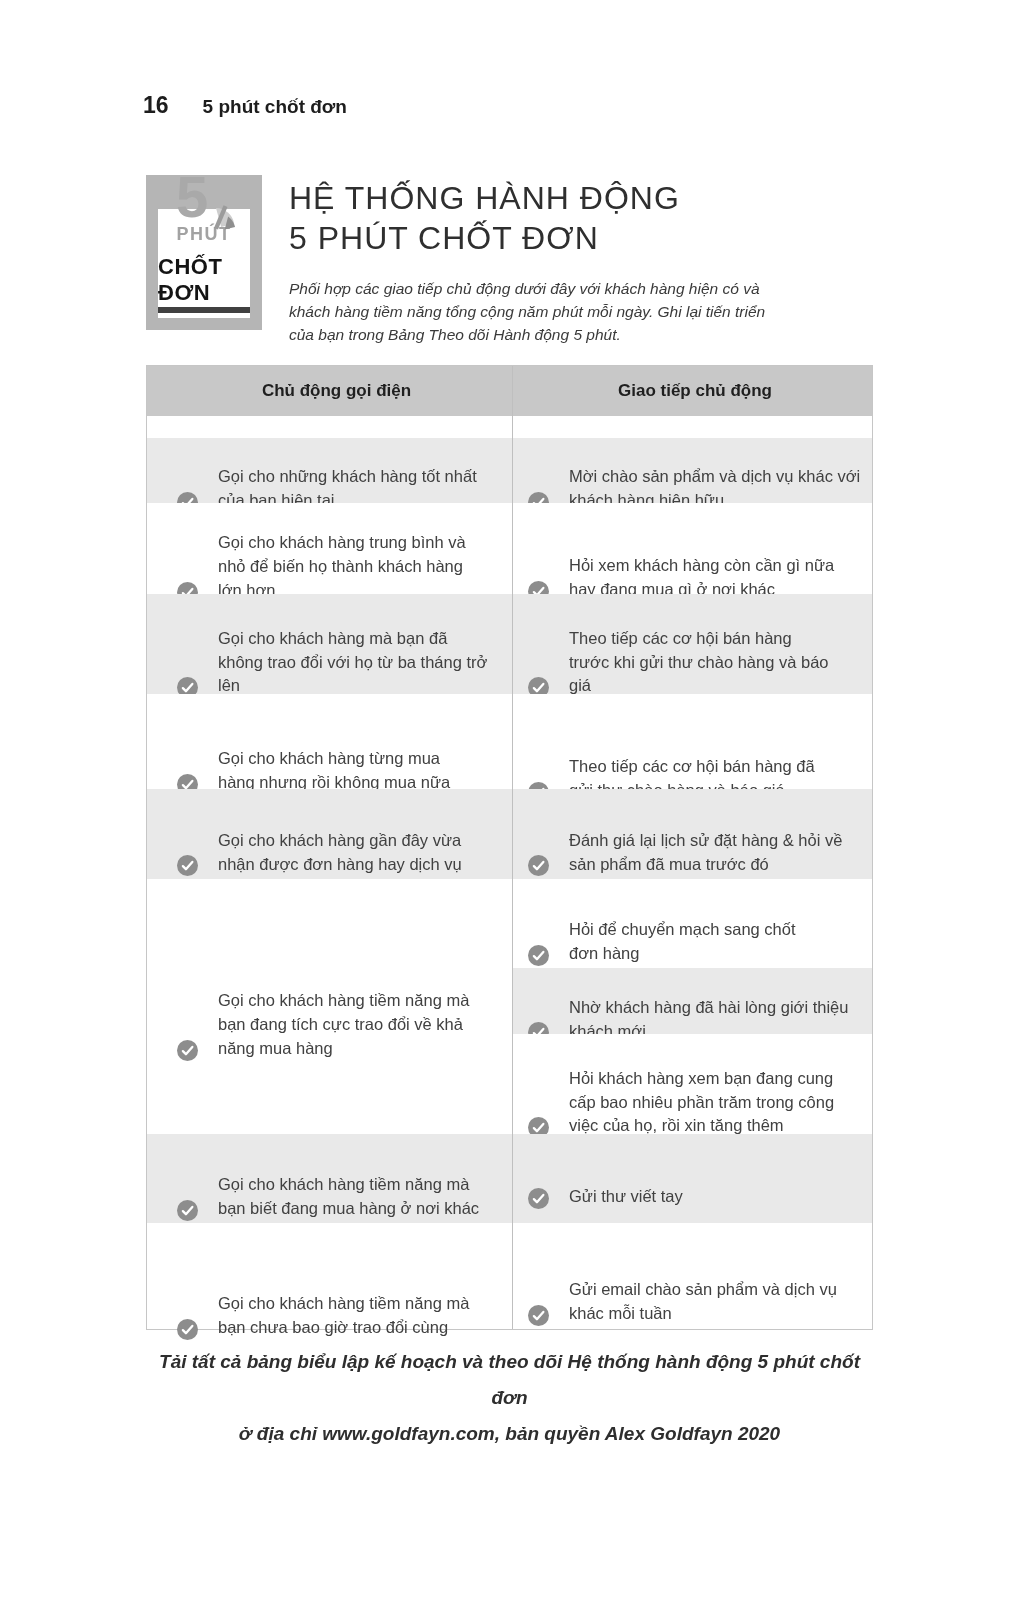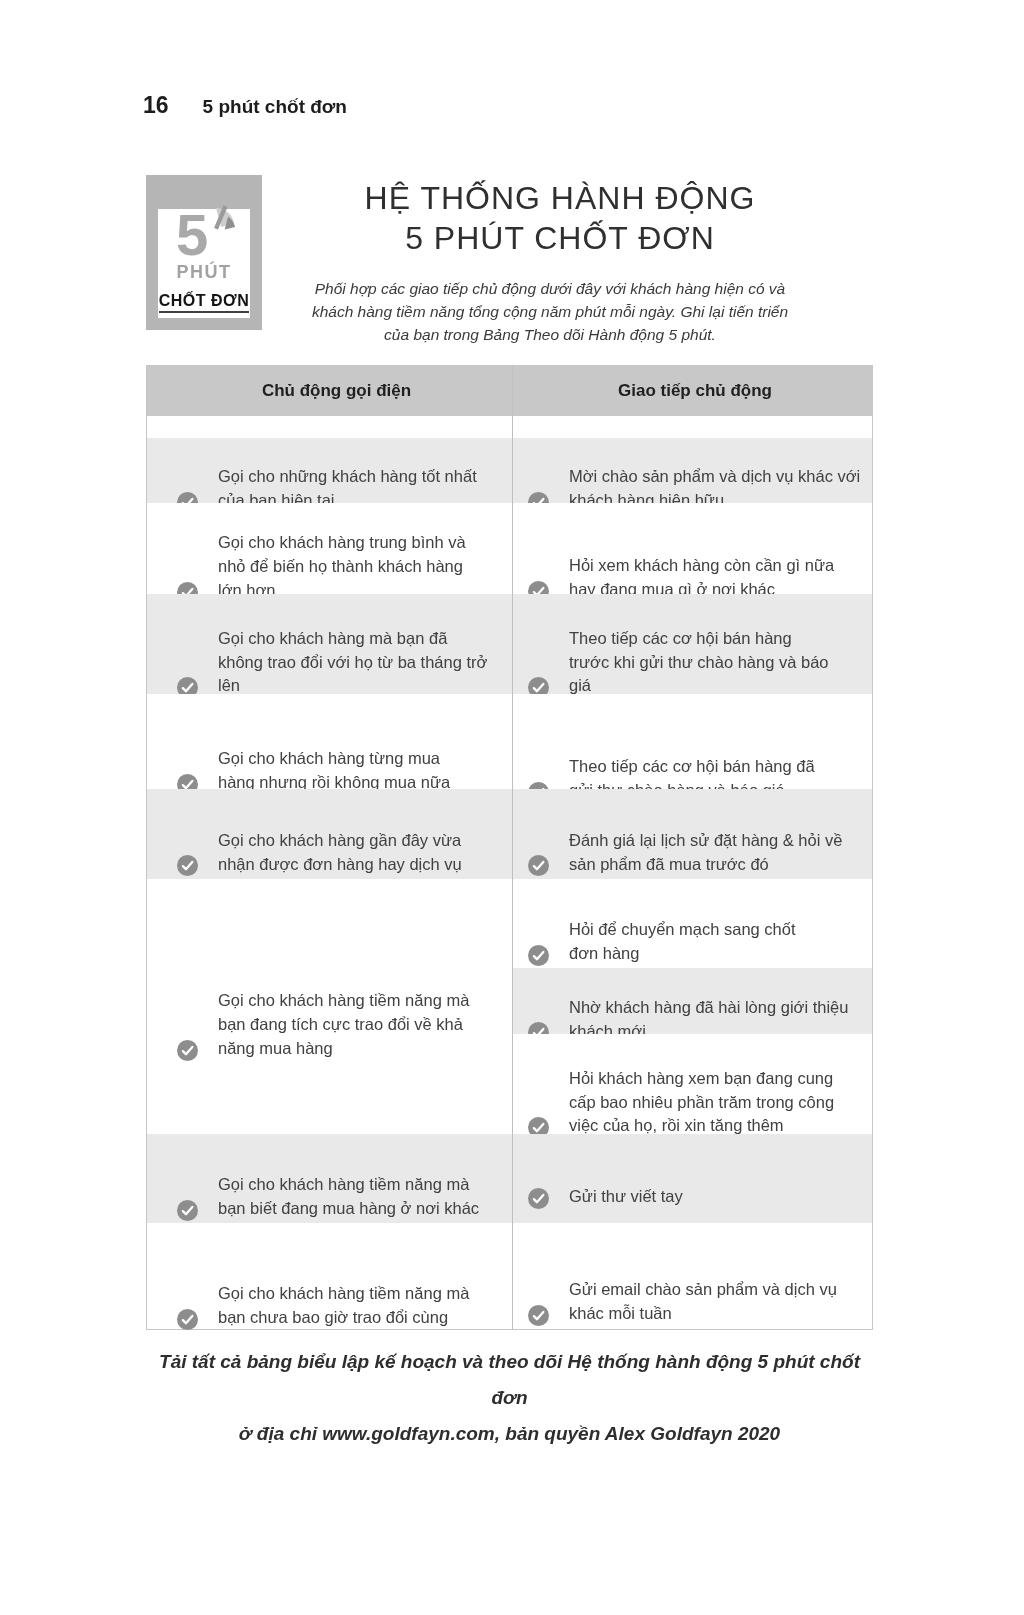--- a/index.html
+++ b/index.html
@@ -24,24 +24,24 @@
     display:flex;flex-direction:column;align-items:center;justify-content:flex-end;
     padding-bottom:5px;box-sizing:border-box;
   }
   .logo-clock{position:relative;width:64px;height:64px;margin-bottom:2px;}
   .logo-swoosh{position:absolute;right:-6px;top:-8px;width:52px;height:52px;}
   .logo-number{
     position:absolute;left:4px;bottom:-4px;
     font-size:58px;line-height:1;font-weight:700;color:#a9a9a9;
   }
   .logo-phut{font-size:18px;font-weight:700;letter-spacing:1.5px;color:#a2a2a2;margin-bottom:9px;}
-  .logo-chotdon{font-size:16px;font-weight:700;letter-spacing:0.5px;color:#141414;border-bottom:2px solid #404040;padding-bottom:1px;}
-
-  
-  .heading-block{position:absolute;left:300px;top:178px;width:520px;text-align:center;}
+  .logo-chotdon{font-size:22px;font-weight:700;letter-spacing:0.5px;color:#141414;border-bottom:6px solid #404040;padding-bottom:1px;}
+
+  
+  .heading-block{position:absolute;left:289px;top:178px;width:520px;}
   .main-title{font-size:32px;line-height:1.26;letter-spacing:1px;color:#2f2f2f;font-weight:400;}
   .main-title span{display:block;}
   .intro-text{
     margin-top:18px;width:500px;
     font-style:italic;font-size:15.5px;line-height:1.5;color:#3a3a3a;
   }
 
   
   .action-table{
     position:absolute;left:146px;top:365px;width:727px;
@@ -69,21 +69,21 @@
   .c-h2{grid-column:2;grid-row:1;}
   .c-sp1{grid-column:1;grid-row:2;}
   .c-sp2{grid-column:2;grid-row:2;}
   .c-l1{grid-column:1;grid-row:3;}
   .c-l2{grid-column:1;grid-row:4;}
   .c-l3{grid-column:1;grid-row:5;}
   .c-l4{grid-column:1;grid-row:6;align-items:flex-start;padding-top:16px;}
   .c-l5{grid-column:1;grid-row:7;}
   .c-l6{grid-column:1;grid-row:8 / span 3;}
   .c-l7{grid-column:1;grid-row:11;}
-  .c-l8{grid-column:1;grid-row:12;align-items:flex-start;padding-top:22px;}
+  .c-l8{grid-column:1;grid-row:12;align-items:flex-start;padding-top:32px;}
   .c-r1{grid-column:2;grid-row:3;}
   .c-r2{grid-column:2;grid-row:4;align-items:flex-start;padding-top:14px;}
   .c-r3{grid-column:2;grid-row:5;}
   .c-r4{grid-column:2;grid-row:6;align-items:flex-start;padding-top:24px;}
   .c-r5{grid-column:2;grid-row:7;}
   .c-r6a{grid-column:2;grid-row:8;}
   .c-r6b{grid-column:2;grid-row:9;}
   .c-r6c{grid-column:2;grid-row:10;}
   .c-r7{grid-column:2;grid-row:11;}
   .c-r8{grid-column:2;grid-row:12;align-items:flex-start;padding-top:18px;}

